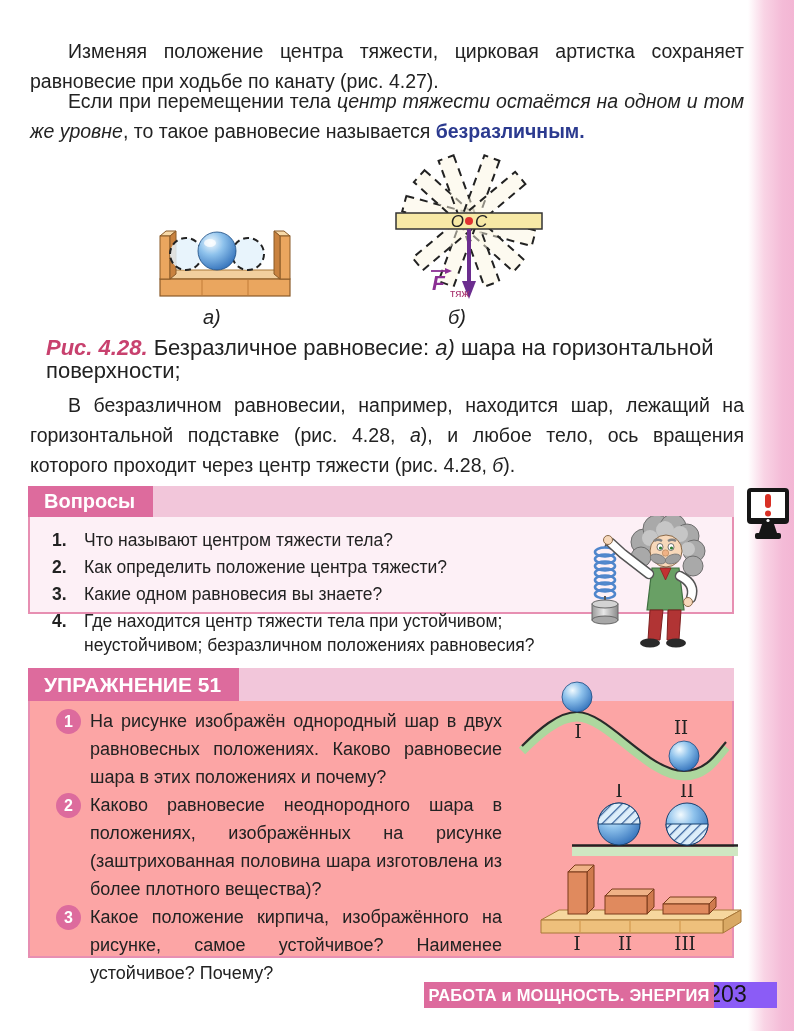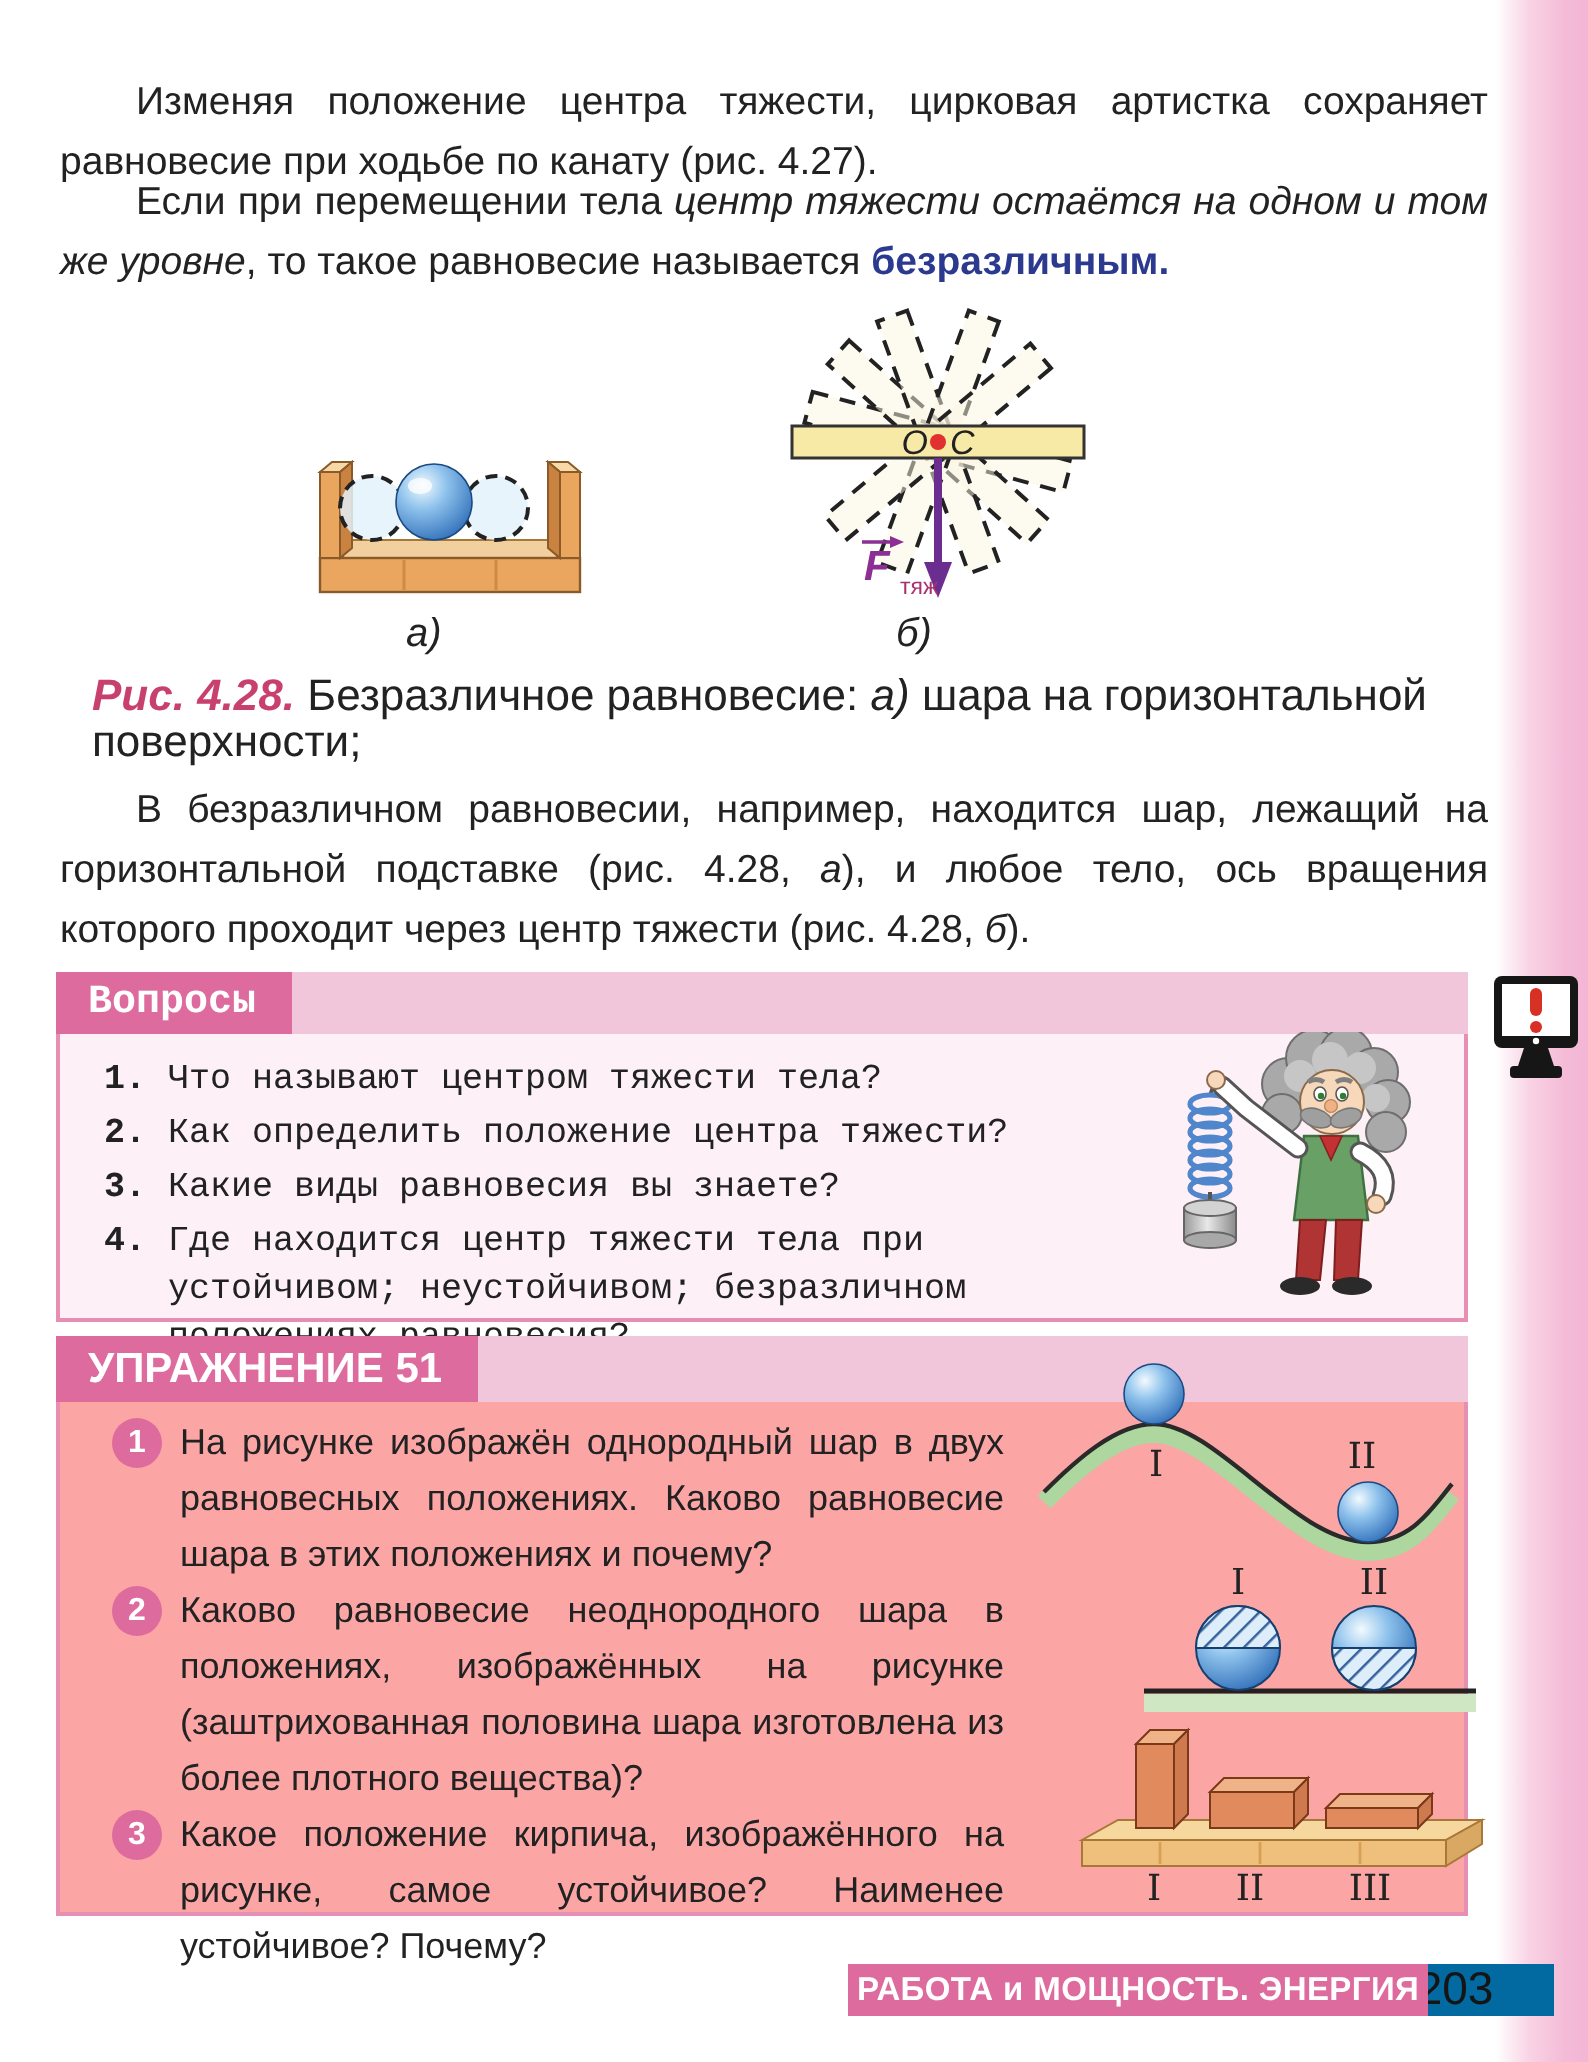--- a/index.html
+++ b/index.html
@@ -13,43 +13,43 @@
   .it{font-style:italic;}
   .term{color:#2b3a8f;font-weight:bold;}
   .fig-label{position:absolute;font-size:20px;font-style:italic;color:#222;}
   #lbl-a{left:203px;top:306px;} #lbl-b{left:448px;top:306px;}
   .caption{position:absolute;left:46px;top:336px;width:714px;text-align:left;
            font-size:22px;line-height:23px;color:#222;}
   .cap-ref{color:#c8416e;font-weight:bold;font-style:italic;}
   .figsvg{position:absolute;}
   #fig-a{left:150px;top:222px;} #fig-b{left:368px;top:145px;}
   
-  .qbox{position:absolute;left:28px;top:486px;width:706px;height:175px;box-sizing:border-box;
-        border:2px solid #e78fb2;background:#fdf0f6;font-family:Liberation Mono, monospace;}
+  .qbox{position:absolute;left:28px;top:486px;width:706px;height:128px;box-sizing:border-box;
+        border:2px solid #e78fb2;background:#fdf0f6;}
   .band{position:absolute;left:-2px;top:-2px;width:706px;height:31px;background:#f2c6da;}
   .tab{position:absolute;left:-2px;top:-2px;height:31px;background:#dd6b9d;color:#fff;
        font-weight:bold;font-size:20px;line-height:31px;padding:0 18px 0 16px;box-sizing:border-box;}
   .qlist{position:absolute;left:22px;top:40px;width:512px;}
   .qitem{display:flex;margin-bottom:3px;font-size:17.5px;line-height:24px;}
   .qnum{width:32px;font-weight:bold;flex-shrink:0;}
   #scientist{position:absolute;left:545px;top:28px;}
   
   .exbox{position:absolute;left:28px;top:668px;width:706px;height:290px;box-sizing:border-box;
          border:2px solid #e78fb2;background:#fca5a5;}
   .exband{height:33px;}
   .extab{height:33px;font-size:21px;line-height:33px;}
   .exlist{position:absolute;left:26px;top:37px;width:446px;}
   .exitem{display:flex;font-size:18px;line-height:28px;text-align:justify;}
   .excirc{width:25px;height:25px;border-radius:50%;background:#dd6b9d;color:#fff;font-weight:bold;
           font-size:16px;line-height:25px;text-align:center;flex-shrink:0;margin:2px 9px 0 0;}
   #fig-hill{left:478px;top:8px;} #fig-balls{left:512px;top:114px;} #fig-bricks{left:505px;top:190px;}
   
   .footer-bar{position:absolute;left:388px;top:982px;width:290px;height:26px;background:#dd6b9d;
               color:#fff;font-weight:bold;font-size:16.5px;line-height:26px;text-align:center;letter-spacing:0.2px;margin-left:36px;}
-  .pagenum{position:absolute;left:678px;top:982px;width:99px;height:26px;background:#0369a1;
+  .pagenum{position:absolute;left:678px;top:982px;width:99px;height:26px;background:#8b5cf6;
            color:#151515;font-size:23px;line-height:25px;text-align:center;}
   #monitor{position:absolute;left:744px;top:485px;}
   svg text{font-family:"Liberation Sans",sans-serif;}
   .roman{font-family:"DejaVu Serif",serif;font-size:18px;fill:#222;}
 </style>
 </head>
 <body>
 
 <div class="page">
 
@@ -134,21 +134,21 @@
       <div class="qitem">
           <span class="qnum">1.</span>
           <span>Что называют центром тяжести тела?</span>
         </div>
       <div class="qitem">
           <span class="qnum">2.</span>
           <span>Как определить положение центра тяжести?</span>
         </div>
       <div class="qitem">
           <span class="qnum">3.</span>
-          <span>Какие виды равновесия вы знаете?</span>
+          <span>Какие одном равновесия вы знаете?</span>
         </div>
       <div class="qitem">
           <span class="qnum">4.</span>
           <span>Где находится центр тяжести тела при устойчивом; неустойчивом; безразличном положениях равновесия?</span>
         </div>
     </div>
 
     <svg id="scientist" width="140" height="140" viewBox="0 0 140 140">
       <g>
         <line x1="33" y1="23" x2="30" y2="32" stroke="#555" stroke-width="2"></line>

